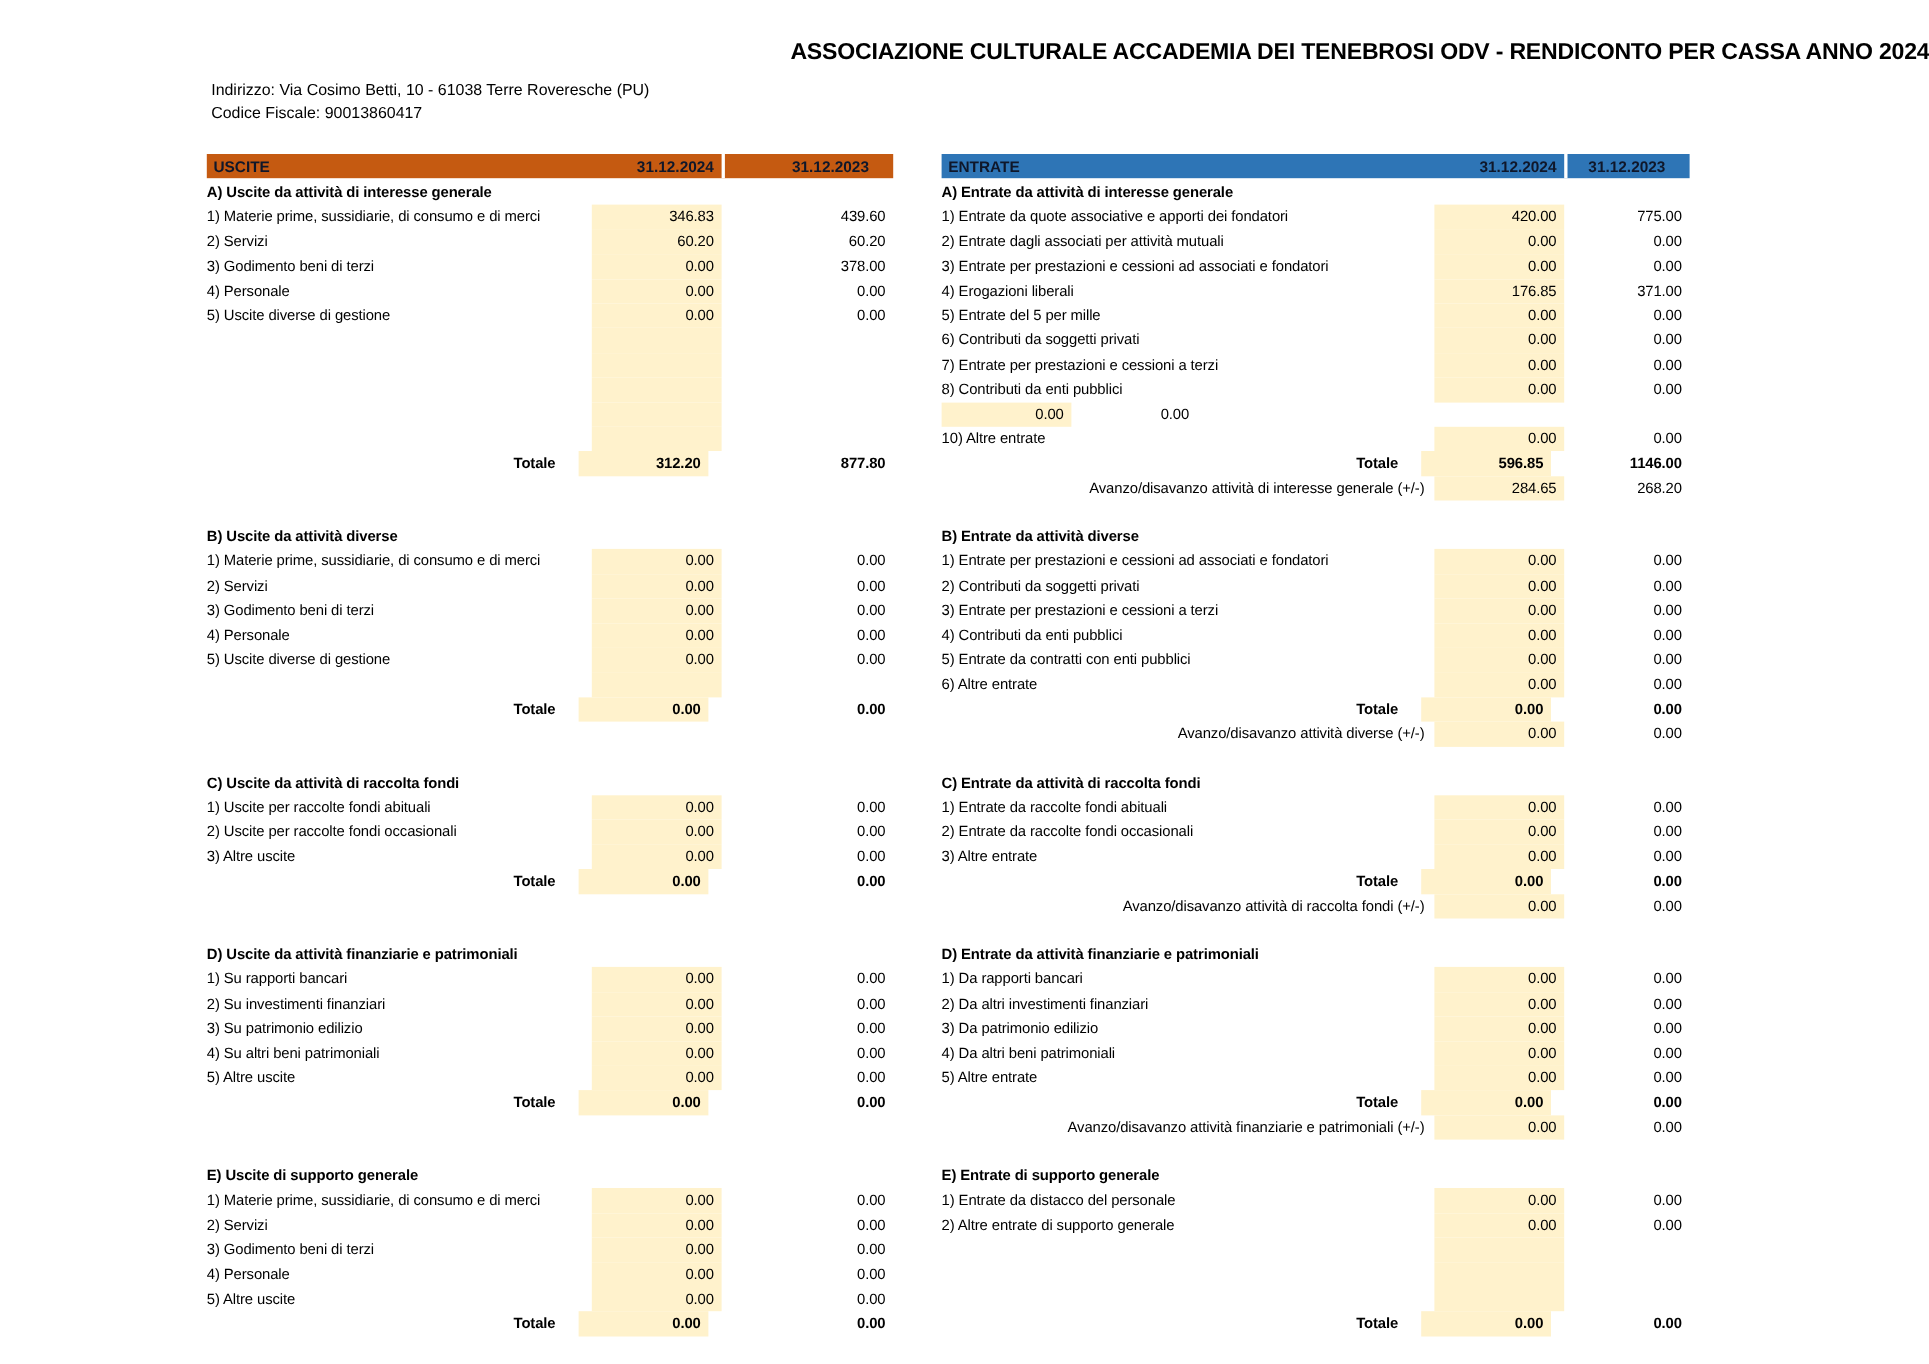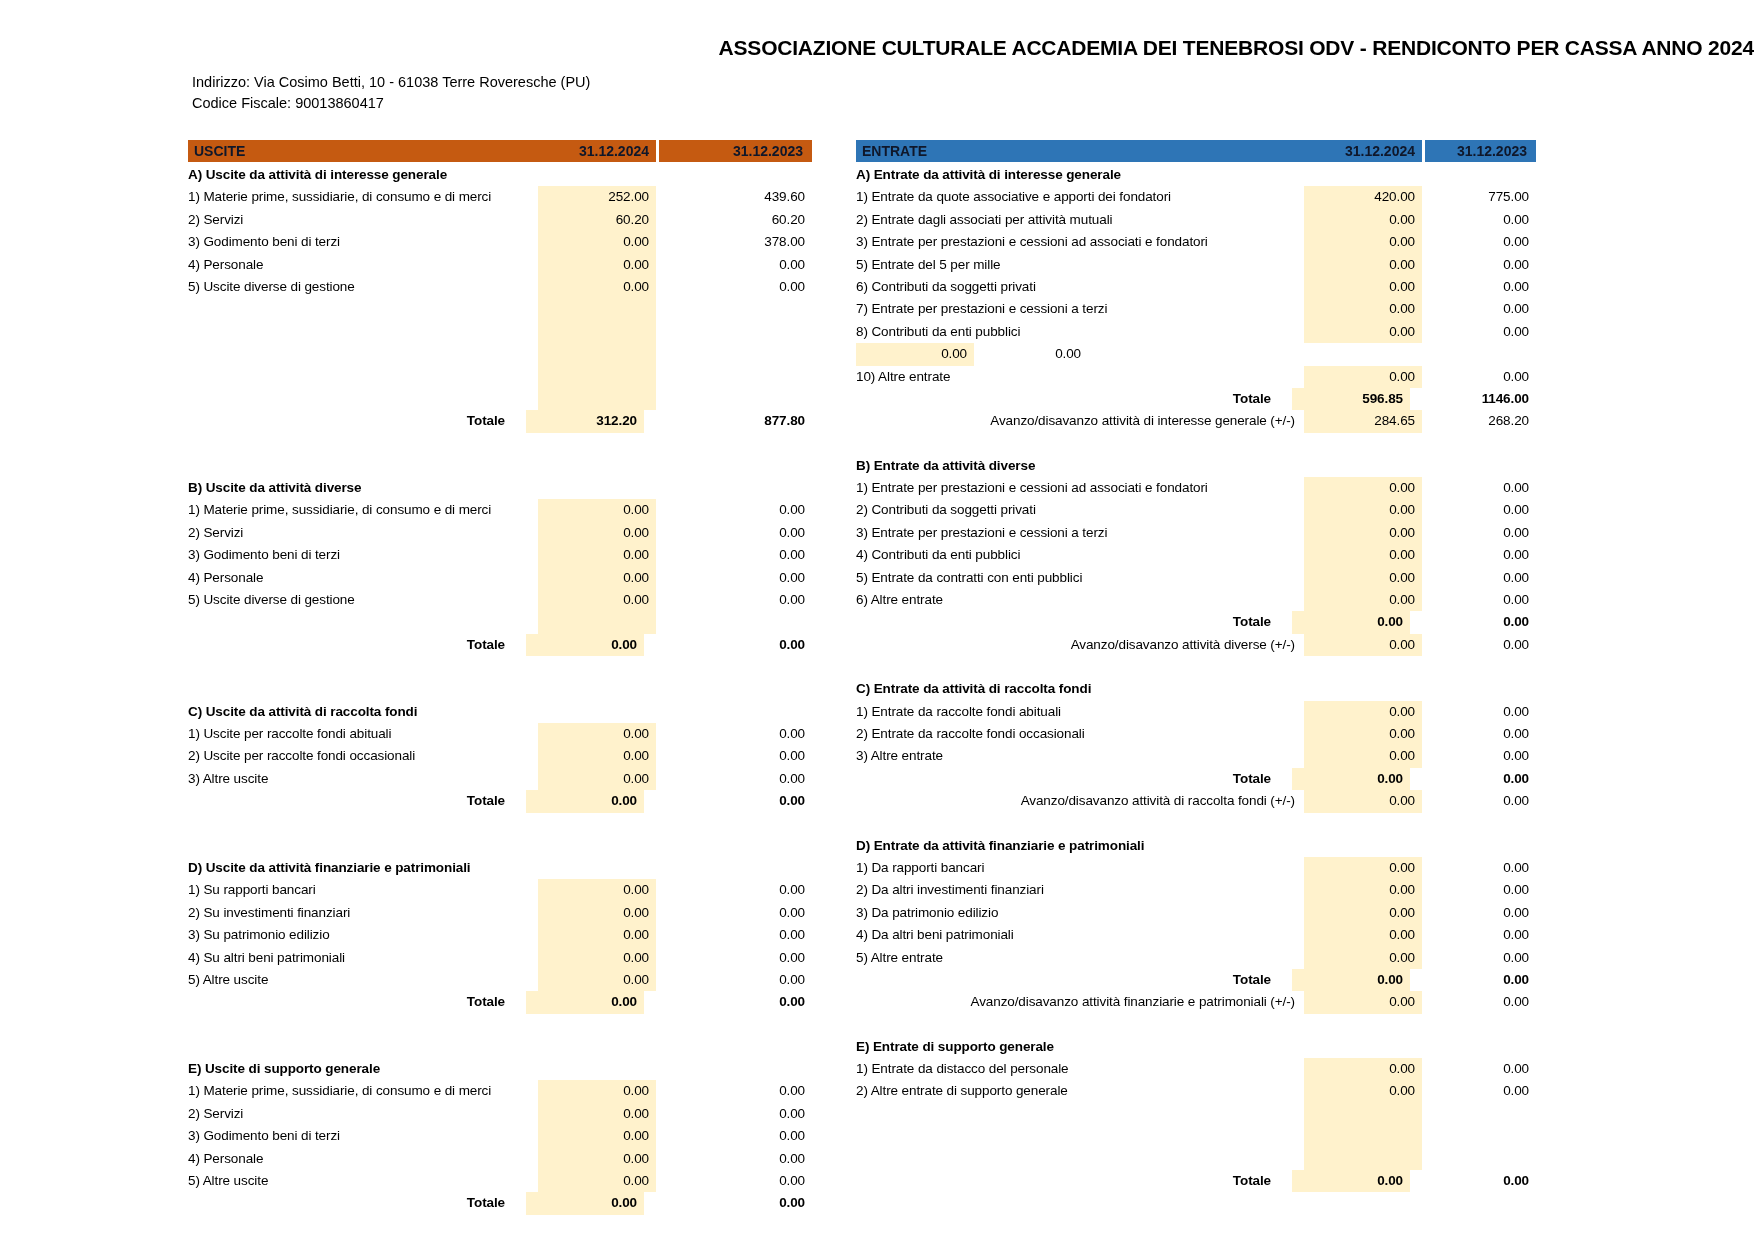--- a/index.html
+++ b/index.html
@@ -16,21 +16,21 @@
   .tbl.left  { width:624px; }
   .tbl.right { width:680px; }
 
   .hdr { display:flex; height:22px; line-height:22px; font-weight:bold; font-size:14px; color:#0f172a; margin-bottom:2px; }
   .hdr-uscite  { background:var(--uscite,#C55A11); }
   .hdr-entrate { background:var(--entrate,#2E75B6); }
   .h-label { flex:1; padding-left:6px; }
   .h-24 { width:118px; text-align:right; padding-right:7px; }
   .left  .h-23 { width:156px; }
   .right .h-23 { width:114px; }
-  .h-23 { text-align:right; padding-right:9px; border-left:3px solid #fff; }
+  .h-23 { text-align:right; padding-right:22px; border-left:3px solid #fff; }
 
   .section { margin-bottom:22px; }
   .row { display:flex; height:22.4px; line-height:22.4px; font-size:13.5px; letter-spacing:-0.1px; }
   .c-label { flex:1; white-space:nowrap; }
   .c-v24 { width:118px; text-align:right; padding-right:7px; white-space:nowrap; }
   .left  .c-v23 { width:156px; }
   .right .c-v23 { width:114px; }
   .c-v23 { text-align:right; padding-right:7px; white-space:nowrap; }
 
   .row.title .c-label { font-weight:bold; }
@@ -60,21 +60,21 @@
       </div>
       <div id="uscite-sections">
           <div class="section">
             <div class="row title">
               <div class="c-label">A) Uscite da attività di interesse generale</div>
               <div class="c-v24"></div>
               <div class="c-v23"></div>
             </div>
             <div class="row">
               <div class="c-label">1) Materie prime, sussidiarie, di consumo e di merci</div>
-              <div class="c-v24 cream">252.00</div>
+              <div class="c-v24 cream">346.83</div>
               <div class="c-v23">439.60</div>
             </div>
             <div class="row">
               <div class="c-label">2) Servizi</div>
               <div class="c-v24 cream">60.20</div>
               <div class="c-v23">60.20</div>
             </div>
             <div class="row">
               <div class="c-label">3) Godimento beni di terzi</div>
               <div class="c-v24 cream">0.00</div>
@@ -309,20 +309,25 @@
               <div class="c-label">2) Entrate dagli associati per attività mutuali</div>
               <div class="c-v24 cream">0.00</div>
               <div class="c-v23">0.00</div>
             </div>
             <div class="row">
               <div class="c-label">3) Entrate per prestazioni e cessioni ad associati e fondatori</div>
               <div class="c-v24 cream">0.00</div>
               <div class="c-v23">0.00</div>
             </div>
             <div class="row">
+              <div class="c-label">4) Erogazioni liberali</div>
+              <div class="c-v24 cream">176.85</div>
+              <div class="c-v23">371.00</div>
+            </div>
+            <div class="row">
               <div class="c-label">5) Entrate del 5 per mille</div>
               <div class="c-v24 cream">0.00</div>
               <div class="c-v23">0.00</div>
             </div>
             <div class="row">
               <div class="c-label">6) Contributi da soggetti privati</div>
               <div class="c-v24 cream">0.00</div>
               <div class="c-v23">0.00</div>
             </div>
             <div class="row">

